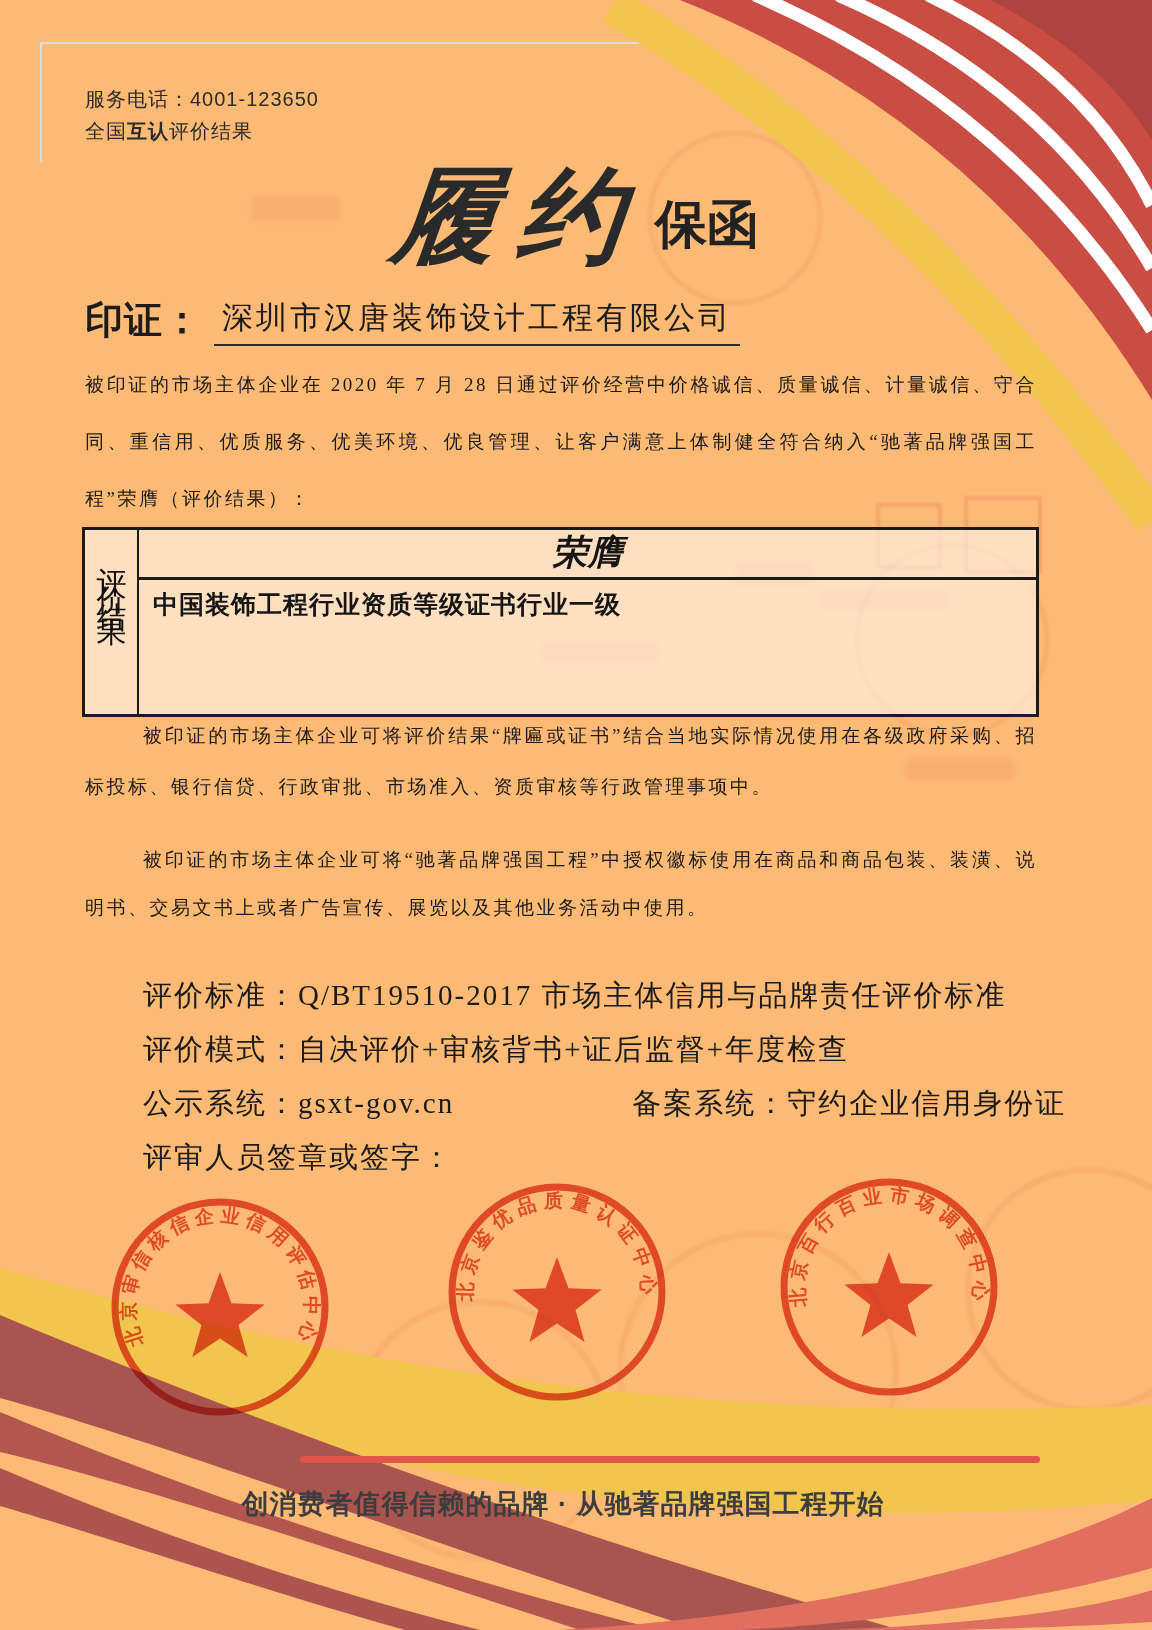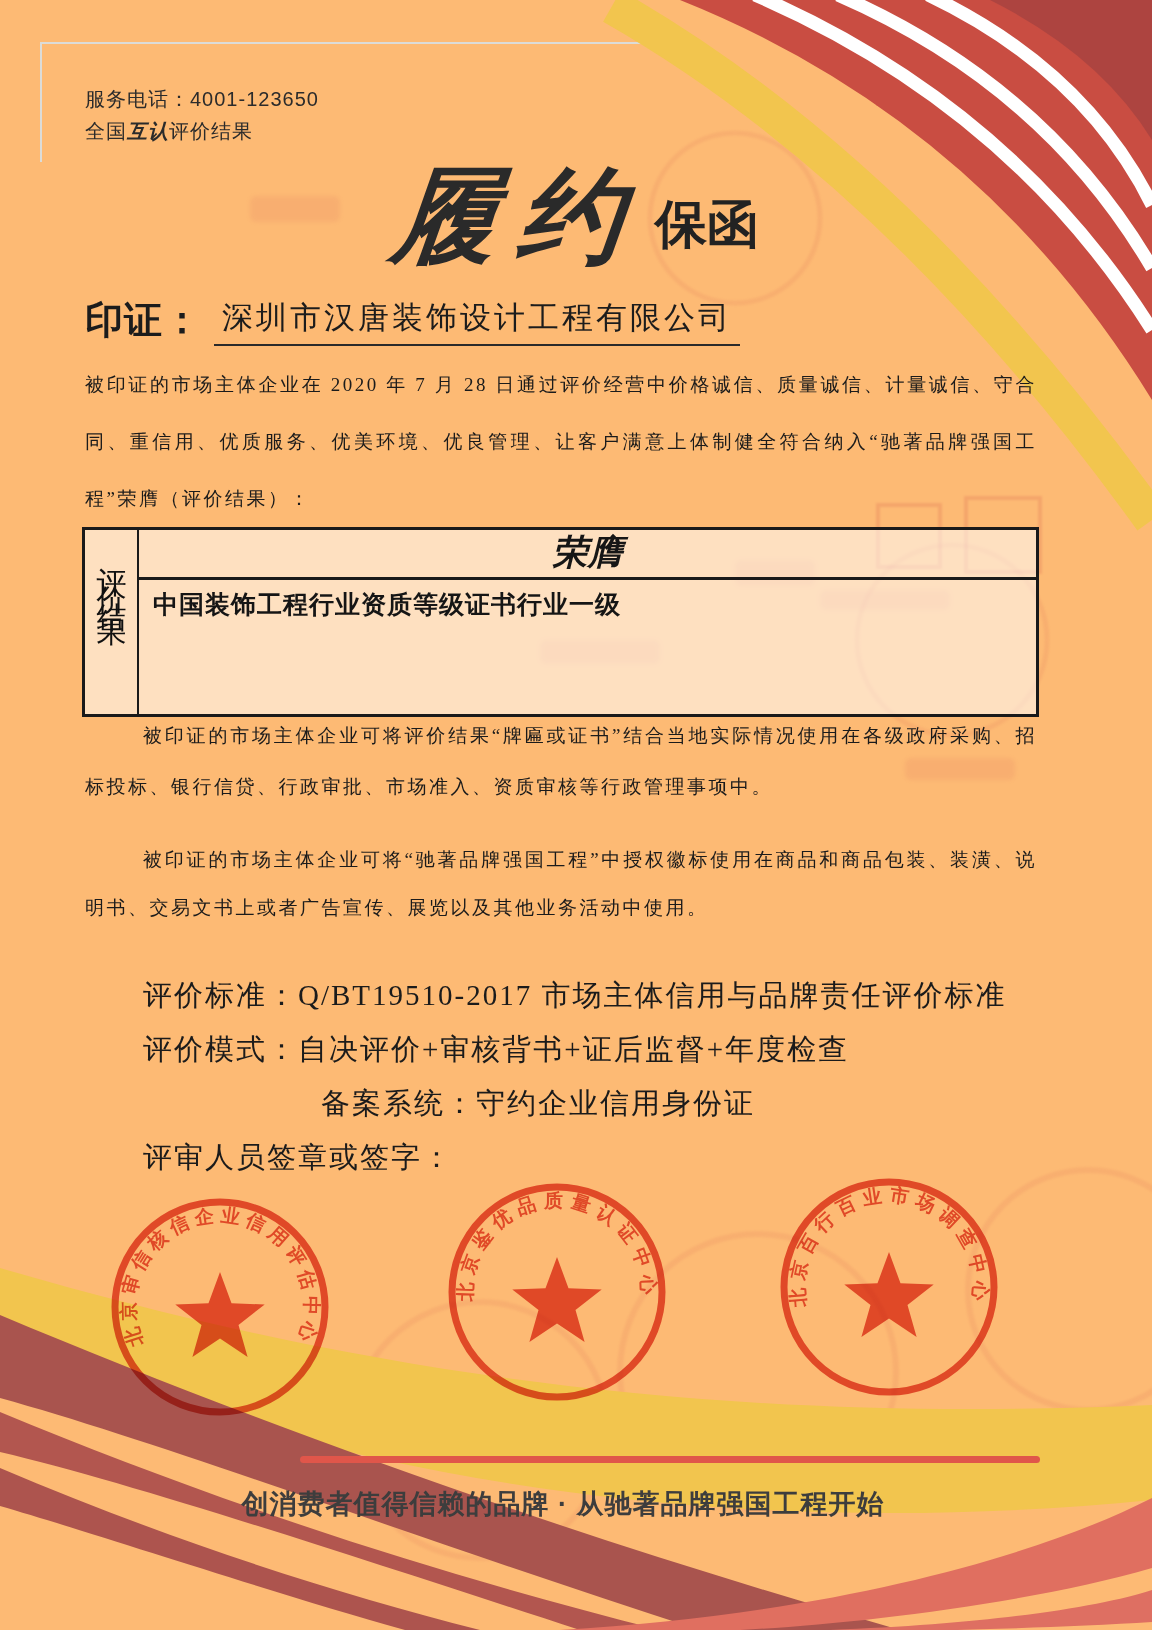--- a/index.html
+++ b/index.html
@@ -7,21 +7,21 @@
     position:relative;width:1152px;height:1630px;background:#fdba74;
     overflow:hidden;font-family:"Liberation Serif","DejaVu Serif",serif;color:#1c1c1c;padding-left:24px;
   }
   .abs{position:absolute;}
   
   #deco-top,#deco-bottom,#ghosts{position:absolute;left:0;top:0;width:1152px;height:1630px;pointer-events:none;}
   
   .scanline{position:absolute;background:#dcdcd8;}
   
   .hdr{font-size:20px;letter-spacing:1px;color:#2b2b2b;font-family:"Liberation Sans","DejaVu Sans",sans-serif;}
-  .script{font-style:italic;font-weight:700;font-family:"DejaVu Serif",serif;}
+  .script{font-weight:700;font-family:"DejaVu Serif",serif;}
   
   #title-row{left:0;top:148px;width:1152px;text-align:center;}
   #title-script{font-size:104px;font-weight:700;font-style:italic;letter-spacing:22px;
     font-family:"DejaVu Serif",serif;display:inline-block;transform:skewX(-6deg);color:#2a2a2a;}
   #title-plain{font-size:52px;font-weight:700;font-family:Liberation Serif, serif;
     display:inline-block;margin-left:10px;position:relative;top:-10px;color:#222;}
   
   #certify-row{left:85px;top:295px;display:flex;align-items:flex-end;}
   #certify-label{font-size:38px;font-weight:700;font-family:"Liberation Sans","DejaVu Sans",sans-serif;letter-spacing:1px;}
   #certify-company{font-size:31px;letter-spacing:3px;border-bottom:2px solid #2a2a2a;
@@ -146,20 +146,23 @@
   <div id="para2" class="abs para z3">被印证的市场主体企业可将评价结果“牌匾或证书”结合当地实际情况使用在各级政府采购、招标投标、银行信贷、行政审批、市场准入、资质审核等行政管理事项中。</div>
   <div id="para3" class="abs para z3">被印证的市场主体企业可将“驰著品牌强国工程”中授权徽标使用在商品和商品包装、装潢、说明书、交易文书上或者广告宣传、展览以及其他业务活动中使用。</div>
 
   <div id="field-standard" class="abs fieldline indent z3">
     <span>评价标准：</span><span>Q/BT19510-2017 市场主体信用与品牌责任评价标准</span>
   </div>
   <div id="field-mode" class="abs fieldline indent z3">
     <span>评价模式：</span><span>自决评价+审核背书+证后监督+年度检查</span>
   </div>
   <div id="field-systems" class="abs fieldline indent z3">
+    <div>
+      <span>公示系统：</span><span>gsxt-gov.cn</span>
+    </div>
     <div id="field-record">
       <span>备案系统：</span><span>守约企业信用身份证</span>
     </div>
   </div>
   <div id="field-signature" class="abs fieldline indent z3">评审人员签章或签字：</div>
 
   <div id="red-divider" class="abs z4"></div>
 
   <div id="footer-slogan" class="abs">创消费者值得信赖的品牌 · 从驰著品牌强国工程开始</div>
 

